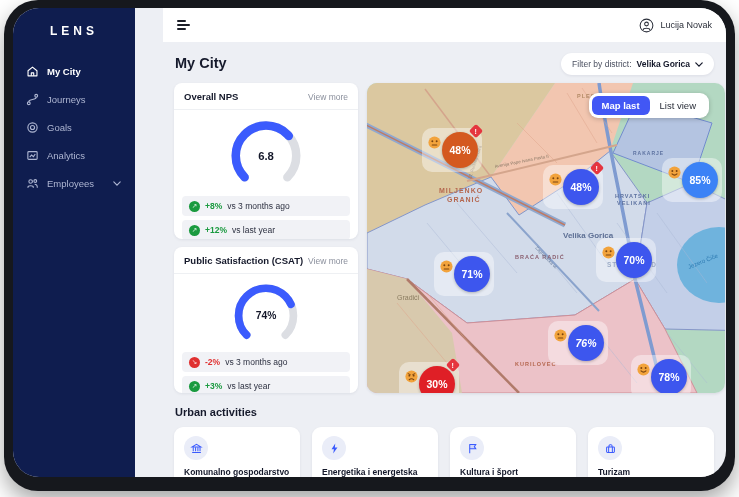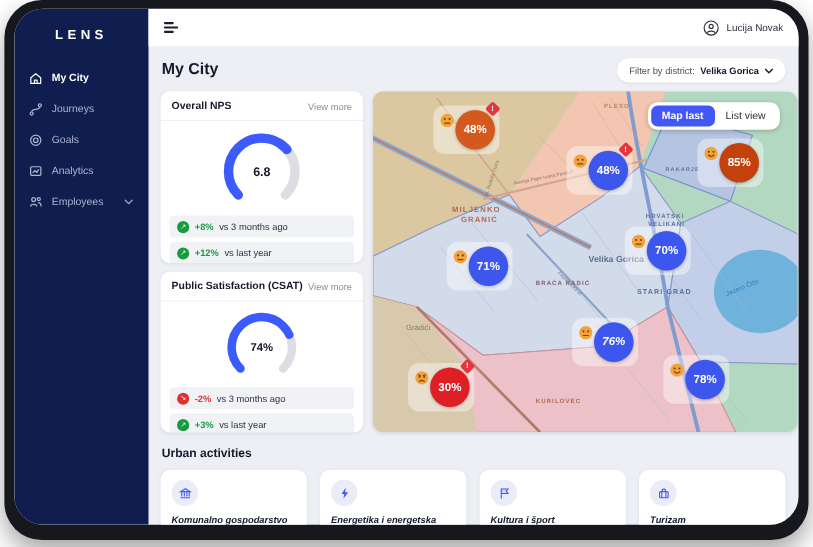--- a/index.html
+++ b/index.html
@@ -10,21 +10,21 @@
   
   .sidebar { width:122px; background:#0f1d4f; color:#b9c0d8; flex-shrink:0; }
   .logo { text-align:center; color:#fff; font-weight:bold; font-size:12px; letter-spacing:4px; padding:16px 0 22px; }
   .side-item { display:flex; align-items:center; gap:8px; padding:5px 6px 5px 13px; font-size:9.5px; cursor:pointer; color:#aeb6d2; margin-bottom:5px; }
   .side-item.active { color:#ffffff; font-weight:bold; }
   .s-ico { width:13px; height:13px; display:inline-flex; }
   .s-ico svg { width:13px; height:13px; }
   .s-chev { margin-left:auto; margin-right:8px; display:inline-flex; }
 
   
-  .main { flex:1; display:flex; flex-direction:column; min-width:0; }
+  .main { flex:1; display:flex; flex-direction:column; min-width:0;padding-left:28px; }
   .topbar { height:34px; background:#fff; display:flex; align-items:center; padding:0 14px; flex-shrink:0; }
   .burger { width:14px; display:flex; flex-direction:column; gap:2.5px; cursor:pointer; }
   .burger i { display:block; height:1.6px; background:#1b1e28; border-radius:1px; }
   .burger i:nth-child(1){width:9px;} .burger i:nth-child(2){width:13px;} .burger i:nth-child(3){width:9px;}
   .user { margin-left:auto; display:flex; align-items:center; gap:6px; font-size:9px; color:#2b2f3a; }
 
   .content { flex:1; position:relative; padding:0 1px 0 11px; overflow:hidden; }
   .page-title { font-size:14.5px; font-weight:bold; color:#161a2c; margin:13px 0 12px 1px; }
   .filter-pill { position:absolute; top:11px; right:12px; background:#fff; border-radius:12px; height:22px; display:flex; align-items:center; gap:5px; padding:0 11px; font-size:8.5px; color:#4b5060; box-shadow:0 1px 3px rgba(20,30,60,.08); cursor:pointer; }
   .filter-pill b { color:#14182a; }
@@ -40,34 +40,34 @@
   .gauge-val { font-size:12px; font-weight:bold; fill:#14182a; }
   .stats { padding:0 8px 8px; display:flex; flex-direction:column; gap:4px; }
   .stat-row { background:#f1f2f6; border-radius:4px; height:20px; display:flex; align-items:center; gap:5px; padding:0 7px; font-size:8.5px; color:#2c3040; }
   .stat-ico { width:11px; height:11px; border-radius:50%; color:#fff; font-size:6.5px; display:inline-flex; align-items:center; justify-content:center; flex-shrink:0; }
   .stat-delta { font-weight:bold; }
 
   
   .map-wrap { position:relative; flex:1; height:310px; border-radius:10px; overflow:hidden; box-shadow:0 1px 3px rgba(20,30,60,.1); }
   .map-wrap > svg { display:block; width:387px; height:310px; }
   .markers { position:absolute; inset:0; }
-  .marker { position:absolute; width:60px; height:44px; background:rgba(255,255,255,.42); border-radius:10px; cursor:pointer; }
+  .marker { position:absolute; width:60px; height:44px; background:rgba(255,255,255,.42); border-radius:10px; cursor:pointer;margin-top:32px; }
   .m-circle { position:absolute; right:4px; top:4px; width:36px; height:36px; border-radius:50%; color:#fff; font-size:10.5px; font-weight:bold; display:flex; align-items:center; justify-content:center; box-shadow:0 1px 3px rgba(0,0,0,.25); }
   .m-face { position:absolute; left:6px; top:7px; width:13px; height:13px; }
   .m-face svg { width:13px; height:13px; }
   .m-alert { position:absolute; right:1px; top:-2px; width:10px; height:10px; background:#e5353f; border-radius:2px; transform:rotate(45deg); display:flex; align-items:center; justify-content:center; }
   .m-alert i { transform:rotate(-45deg); color:#fff; font-style:normal; font-size:7px; font-weight:bold; line-height:1; }
   .map-toggle { position:absolute; top:10px; right:16px; background:#fff; border-radius:9px; padding:3px; display:flex; box-shadow:0 1px 5px rgba(0,0,0,.22); }
   .tgl-btn { font-size:9.5px; padding:4px 10px; border:none; background:transparent; color:#2b2f3a; border-radius:6px; cursor:pointer; font-family:inherit; }
   .tgl-btn.active { background:#4257f5; color:#fff; font-weight:bold; }
 
   
   .urban-title { font-size:11px; font-weight:bold; color:#161a2c; margin:13px 0 9px 1px; }
   .urban-row { display:flex; gap:12px; padding-right:11px; }
-  .u-card { flex:1; background:#fff; border-radius:9px; height:70px; padding:9px 10px; box-shadow:0 1px 3px rgba(20,30,60,.07); cursor:pointer;font-style:italic; }
+  .u-card { flex:1; background:#fff; border-radius:9px; height:70px; padding:9px 10px; box-shadow:0 1px 3px rgba(20,30,60,.07); cursor:pointer; }
   .u-ico { width:24px; height:24px; border-radius:50%; background:#eaedf8; display:flex; align-items:center; justify-content:center; margin-bottom:7px; }
   .u-ico svg { width:13px; height:13px; }
   .u-label { font-size:8.5px; font-weight:bold; color:#14182a; }
 
   
   .district { font-weight:bold; letter-spacing:1px; }
   .street { fill:#8d7a68; font-size:4.5px; }
 </style>
 </head>
 <body>
@@ -292,21 +292,21 @@
                     <i>!</i>
                   </span>
                 </div>
                 <div class="marker" style="left: 295px; top: 43px;">
                   <span class="m-face"><svg viewBox="0 0 12 12">
                       <circle cx="6" cy="6" r="5.6" fill="#f2a33c"></circle>
                       <circle cx="4" cy="4.6" r="0.9" fill="#7a4410"></circle>
                       <circle cx="8" cy="4.6" r="0.9" fill="#7a4410"></circle>
                       <path d="M3.7 7.3 Q6 9.6 8.3 7.3" stroke="#7a4410" stroke-width="1" fill="none" stroke-linecap="round"></path>
                     </svg></span>
-                  <span class="m-circle" style="background:#c2410c">85%</span>
+                  <span class="m-circle" style="background:#3b82f6">85%</span>
                 </div>
                 <div class="marker" style="left: 67px; top: 137px;">
                   <span class="m-face"><svg viewBox="0 0 12 12">
                       <circle cx="6" cy="6" r="5.6" fill="#f2a33c"></circle>
                       <circle cx="4" cy="4.8" r="0.9" fill="#7a4410"></circle>
                       <circle cx="8" cy="4.8" r="0.9" fill="#7a4410"></circle>
                       <path d="M3.9 8.3 H8.1" stroke="#7a4410" stroke-width="1" fill="none" stroke-linecap="round"></path>
                     </svg></span>
                   <span class="m-circle" style="background:#3d56ee">71%</span>
                 </div>

